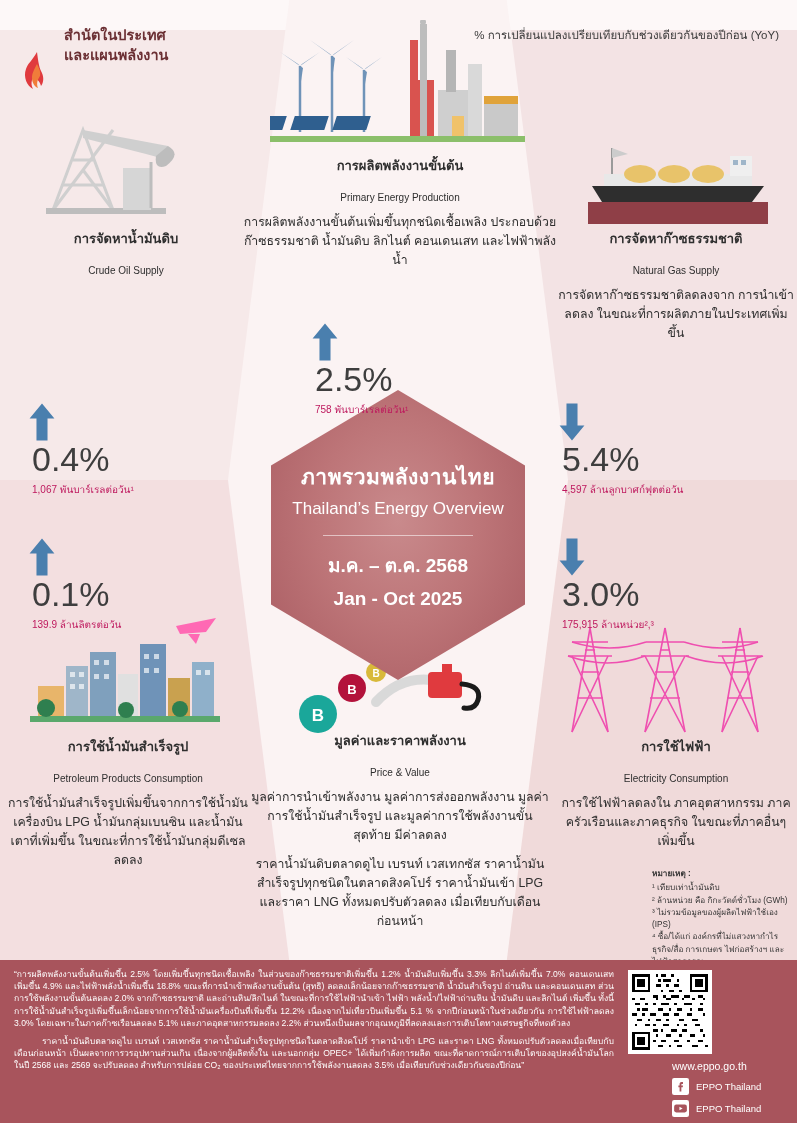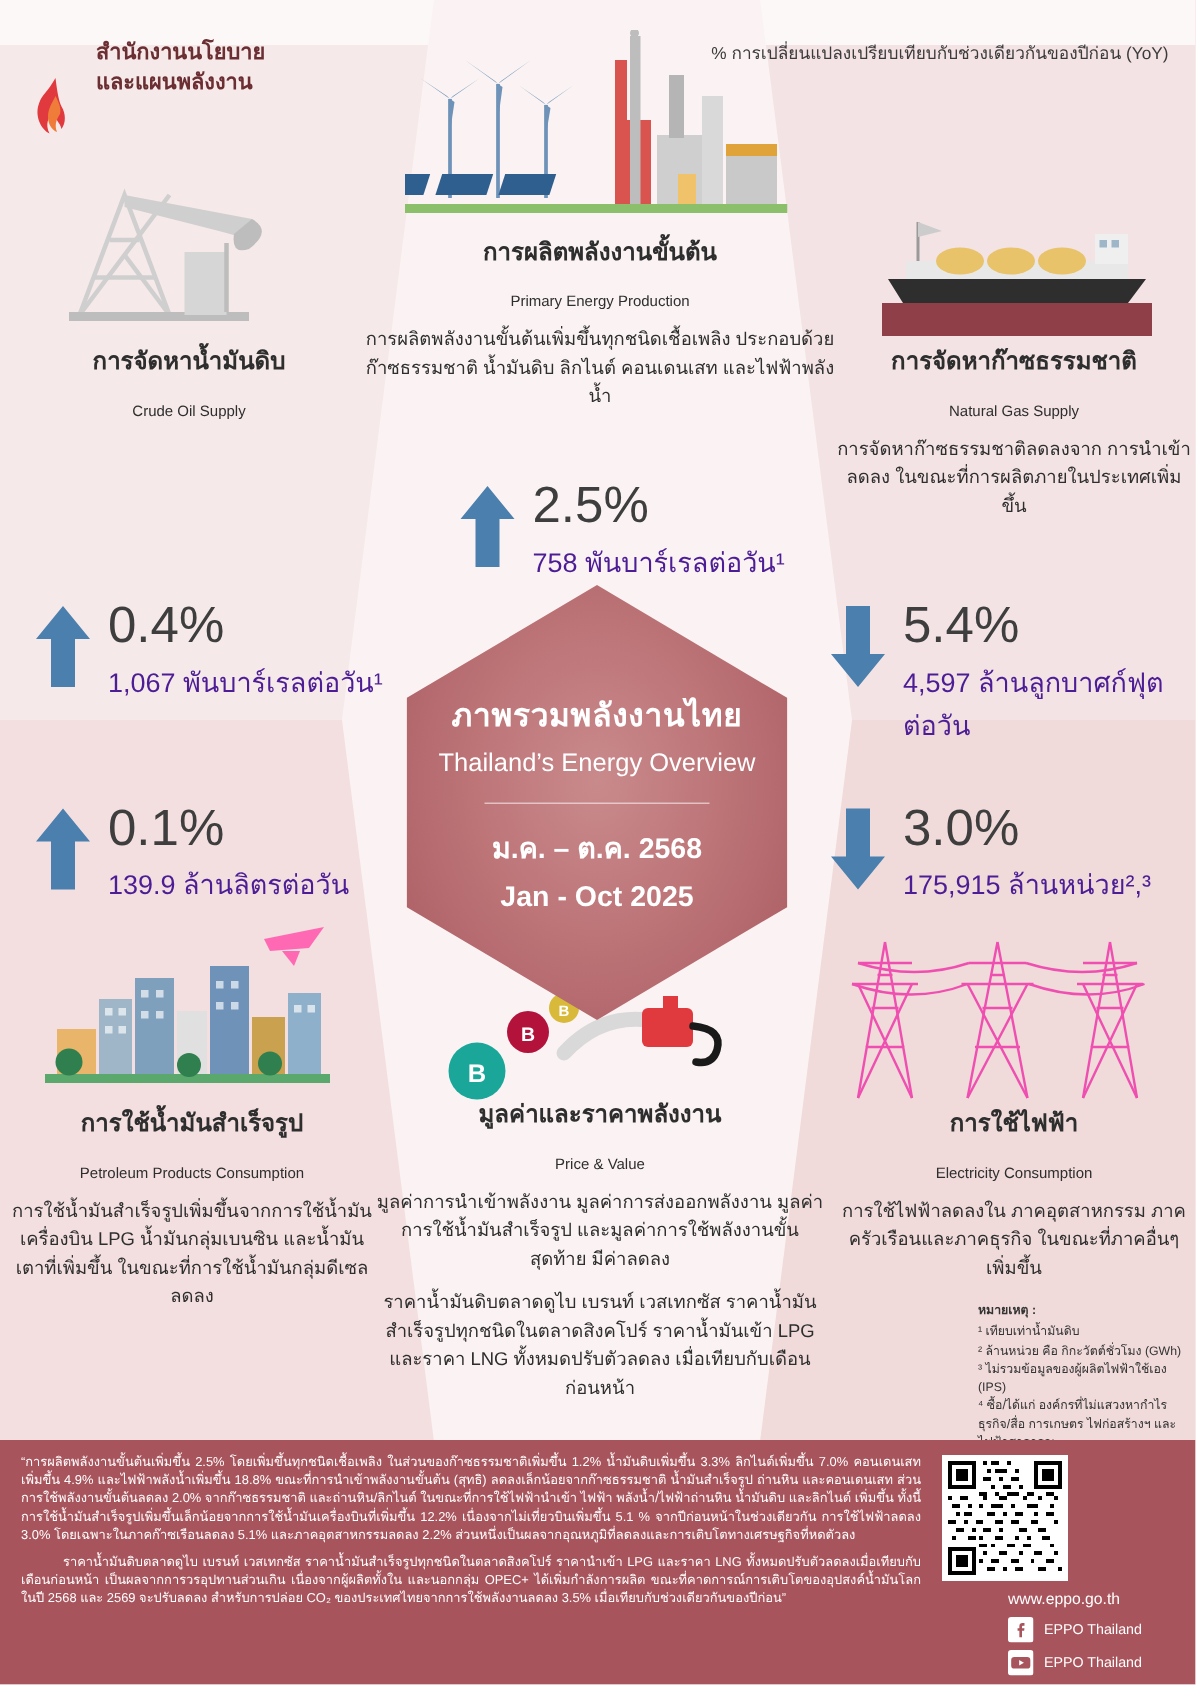--- a/index.html
+++ b/index.html
@@ -50,35 +50,35 @@
     color:#fff; text-align:center; z-index:4;
     display:flex; flex-direction:column; align-items:center; justify-content:center;
   }
   .hex-th { font-size:21px; font-weight:bold; letter-spacing:.5px; }
   .hex-en { font-size:17px; margin-top:6px; }
   .hex-rule { width:150px; height:1px; background:rgba(255,255,255,.55); margin:16px 0 14px; }
   .hex-date-th { font-size:19px; font-weight:bold; }
   .hex-date-en { font-size:19px; font-weight:bold; margin-top:8px; }
 
   
-  .stat { position:absolute; display:flex; align-items:flex-start; z-index:5; }
+  .stat { position:absolute; display:flex; align-items:flex-start; z-index:5;flex-direction:column; }
   .arrow { width:40px; height:58px; flex:0 0 40px; margin-top:2px; }
   .stat-txt { margin-left:10px; }
   .stat-pct { font-size:34px; color:#3e3e3e; line-height:1; font-weight:400; }
-  .stat-sub { font-size:18px; color:#4c1d95; margin-top:6px; }
+  .stat-sub { font-size:10px; color:#be185d; margin-top:6px; }
 
   .stat-top   { left:305px; top:320px; }
   .stat-left1 { left:22px;  top:400px; }
   .stat-left2 { left:22px;  top:535px; }
   .stat-right1{ left:552px; top:400px; }
   .stat-right2{ left:552px; top:535px; }
 
   
   .sec { position:absolute; text-align:center; z-index:5; }
-  .sec-th { font-size:16px; color:#2e2e2e; font-weight:bold; }
+  .sec-th { font-size:13px; color:#2e2e2e; font-weight:bold; }
   .sec-en { font-size:10px; color:#2e2e2e; margin-top:16px; }
   .sec-body { font-size:12.3px; color:#2e2e2e; margin-top:10px; line-height:1.55; }
 
   .sec-crude { left:6px;  top:228px; width:240px; }
   .sec-prim  { left:240px; top:155px; width:320px; }
   .sec-gas   { left:556px; top:228px; width:240px; }
   .sec-petro { left:4px;  top:736px; width:248px; }
   .sec-price { left:250px; top:730px; width:300px; }
   .sec-elec  { left:556px; top:736px; width:240px; }
 
@@ -126,21 +126,21 @@
 <div class="center-light"></div>
 
 <div class="content">
 
   <div class="logo-block">
     <svg class="logo-flame" viewBox="0 0 34 44">
       <path d="M17 0 C12 9 8 11 6 17 C3 25 7 34 13 37 C10 31 12 26 16 22 C16 28 20 29 21 34 C24 30 24 24 21 19 C19 15 18 8 17 0 Z" fill="#e03a3e"></path>
       <path d="M17 12 C14 18 12 21 12 26 C12 31 15 35 18 36 C16 31 18 27 20 24 C21 20 19 16 17 12 Z" fill="#f07c3a"></path>
     </svg>
     <div class="logo-text">
-      <div class="logo-l1">สำนักงานนโยบาย</div>
+      <div class="logo-l1">สำนัตในประเทศ</div>
       <div class="logo-l2">และแผนพลังงาน</div>
     </div>
   </div>
 
   <div class="yoy-note">% การเปลี่ยนแปลงเปรียบเทียบกับช่วงเดียวกันของปีก่อน  (YoY)</div>
 
   <svg class="art art-pump" width="150" height="110" viewBox="0 0 150 110">
     <g stroke="#cfcfcf" fill="none" stroke-width="3">
       <path d="M25 100 L55 20 L85 100"></path>
       <path d="M35 75 L75 75"></path>

